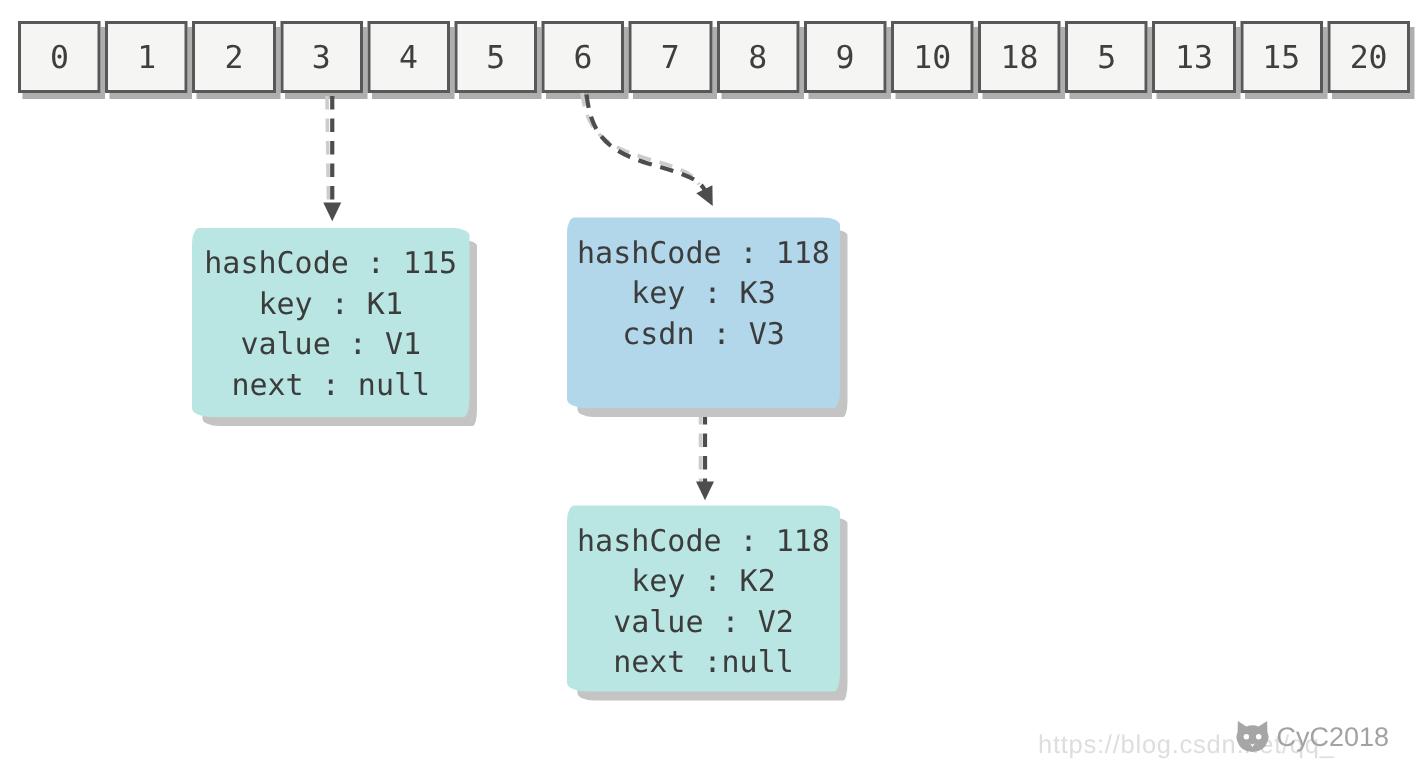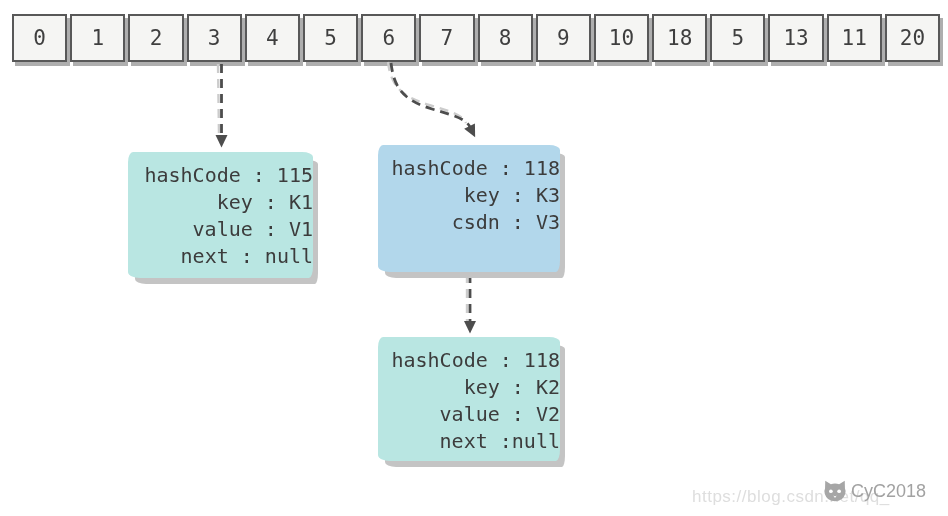--- a/index.html
+++ b/index.html
@@ -40,21 +40,21 @@
   .arrows-layer {
     position: absolute;
     left: 0; top: 0;
     width: 948px; height: 516px;
     pointer-events: none;
   }
 
   
   .entry-node {
     position: absolute;
-    text-align: right;
+    text-align: center;
     font-size: 20px;
     line-height: 27px;
     color: #3c3c3c;
     padding-top: 10px;
     border-radius: 5px 11px 4px 12px / 10px 5px 12px 6px;
     box-shadow: 6px 7px 0 -1px #c4c4c4;
   }
   .node-cyan { background: #b9e6e2; }
   .node-blue { background: #b2d7eb; }
 
@@ -100,21 +100,21 @@
     <div class="bucket-cell">4</div>
     <div class="bucket-cell">5</div>
     <div class="bucket-cell">6</div>
     <div class="bucket-cell">7</div>
     <div class="bucket-cell">8</div>
     <div class="bucket-cell">9</div>
     <div class="bucket-cell">10</div>
     <div class="bucket-cell">18</div>
     <div class="bucket-cell">5</div>
     <div class="bucket-cell">13</div>
-    <div class="bucket-cell">11</div>
+    <div class="bucket-cell">15</div>
     <div class="bucket-cell">20</div>
   </div>
 
   <svg class="arrows-layer" viewBox="0 0 948 516" xmlns="http://www.w3.org/2000/svg">
     <defs>
       <marker id="ah" viewBox="0 0 16 16" markerWidth="16" markerHeight="16" refX="3" refY="8" orient="auto" markerUnits="userSpaceOnUse">
         <path d="M2 2 L14.5 8 L2 14 Z" fill="#4d4d4d"></path>
       </marker>
     </defs>
 

